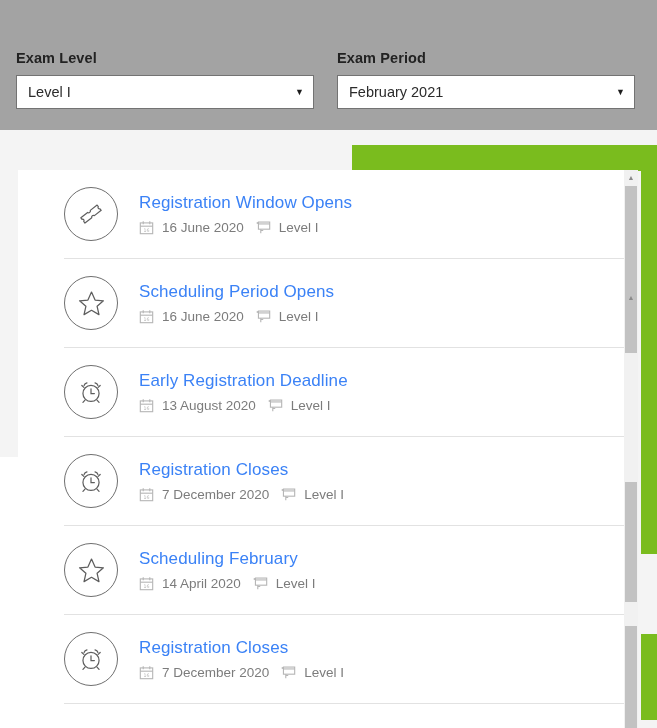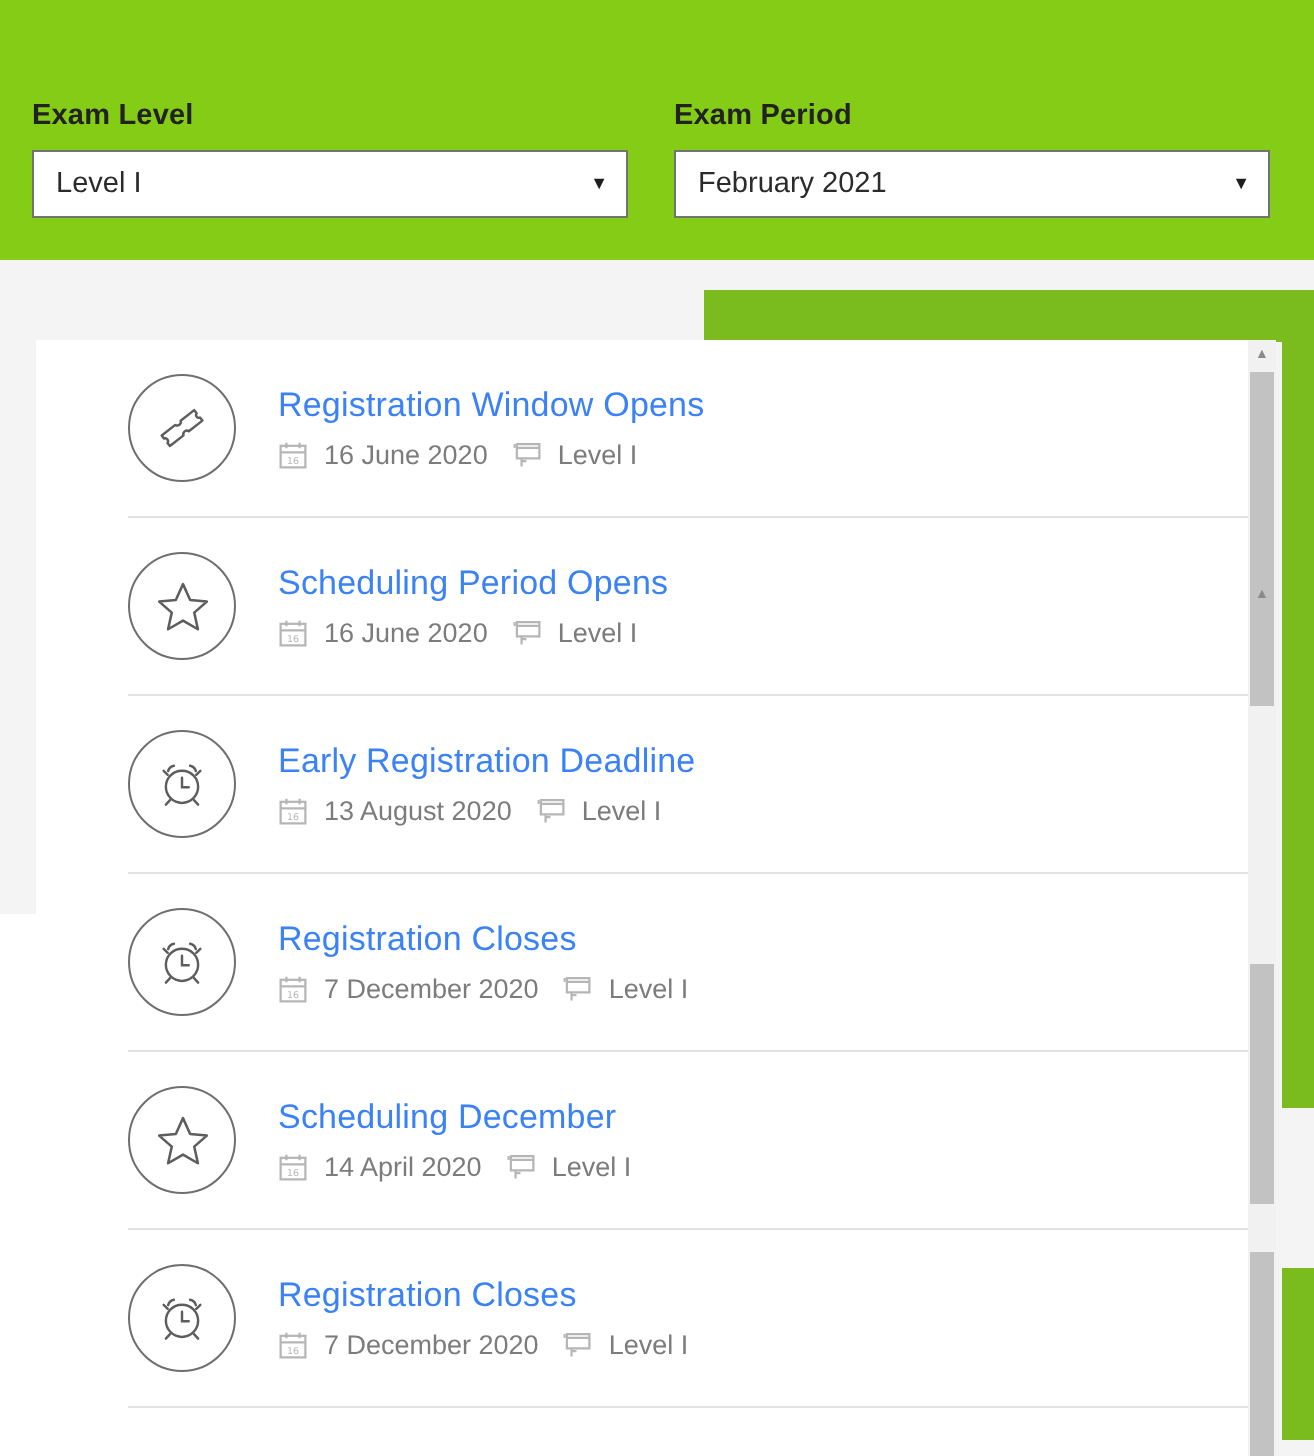--- a/index.html
+++ b/index.html
@@ -16,21 +16,21 @@
     color: #333333;
     position: relative;
   }
 
   
   .filters {
     position: absolute;
     top: 0; left: 0;
     width: 657px;
     height: 130px;
-    background: #84cc16;
+    background: #a3a3a3;
     display: flex;
     gap: 23px;
     padding: 50px 18px 0 16px;
   }
 
   .filter-group { width: 298px; }
 
   .filter-label {
     font-size: 14.5px;
     font-weight: bold;
@@ -417,21 +417,21 @@
           </div>
         </div>
       </div>
       <div class="event-row">
         <div class="event-icon">
           <svg viewBox="0 0 32 32" width="31" height="31" fill="none" stroke="currentColor" stroke-width="1.3" stroke-linejoin="round">
             <path d="M16 4.2l3.7 8.2 8.6.8-6.5 5.7 1.9 8.6L16 23l-7.7 4.5 1.9-8.6-6.5-5.7 8.6-.8z"></path>
           </svg>
         </div>
         <div class="event-body">
-          <div class="event-title">Scheduling December</div>
+          <div class="event-title">Scheduling February</div>
           <div class="event-meta">
             <span class="meta-item">
               <span class="meta-icon"><svg viewBox="0 0 16 16" width="15" height="15" fill="none" stroke="currentColor" stroke-width="1.2">
                   <rect x="1.4" y="3.1" width="13.2" height="11.5"></rect>
                   <path d="M1.4 6.6h13.2"></path>
                   <path d="M4.5 1.4v3M11.5 1.4v3"></path>
                   <text x="8" y="12.6" font-size="5" fill="currentColor" stroke="none" text-anchor="middle" font-family="DejaVu Sans">16</text>
                 </svg></span>
               <span>14 April 2020</span>
             </span>

